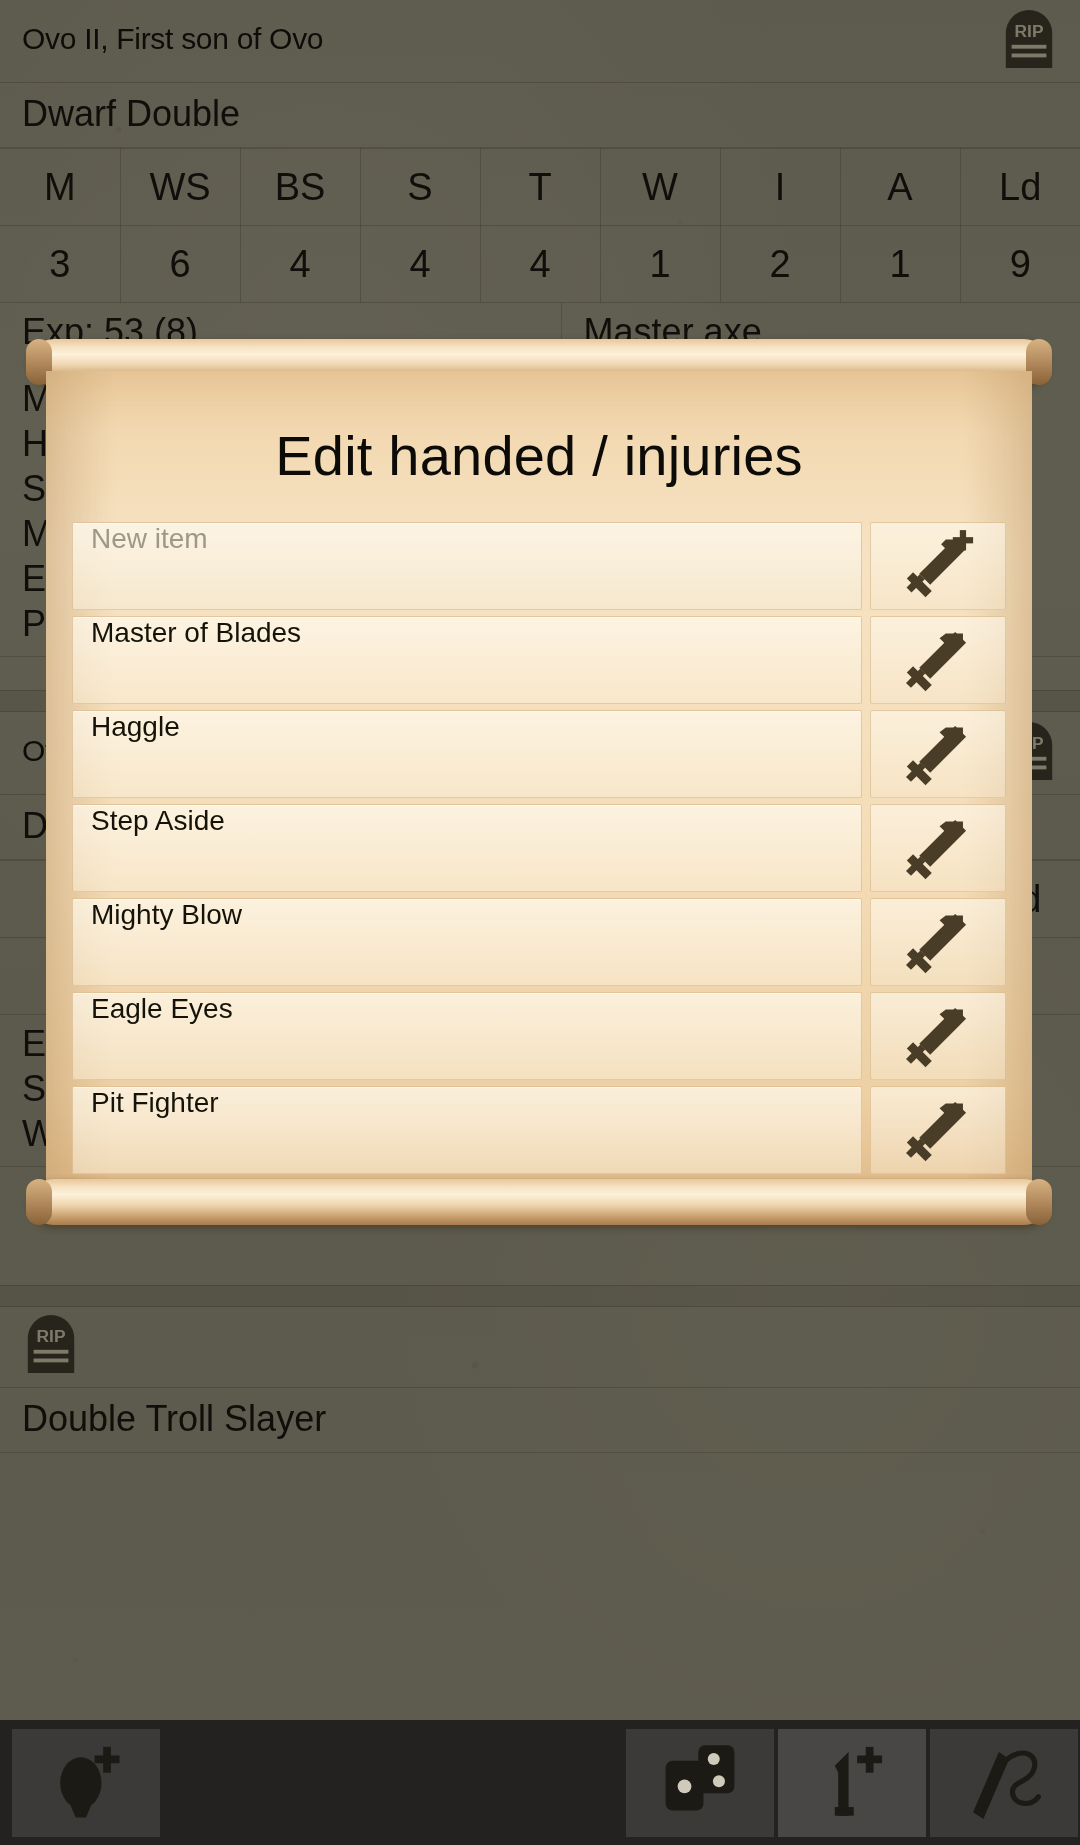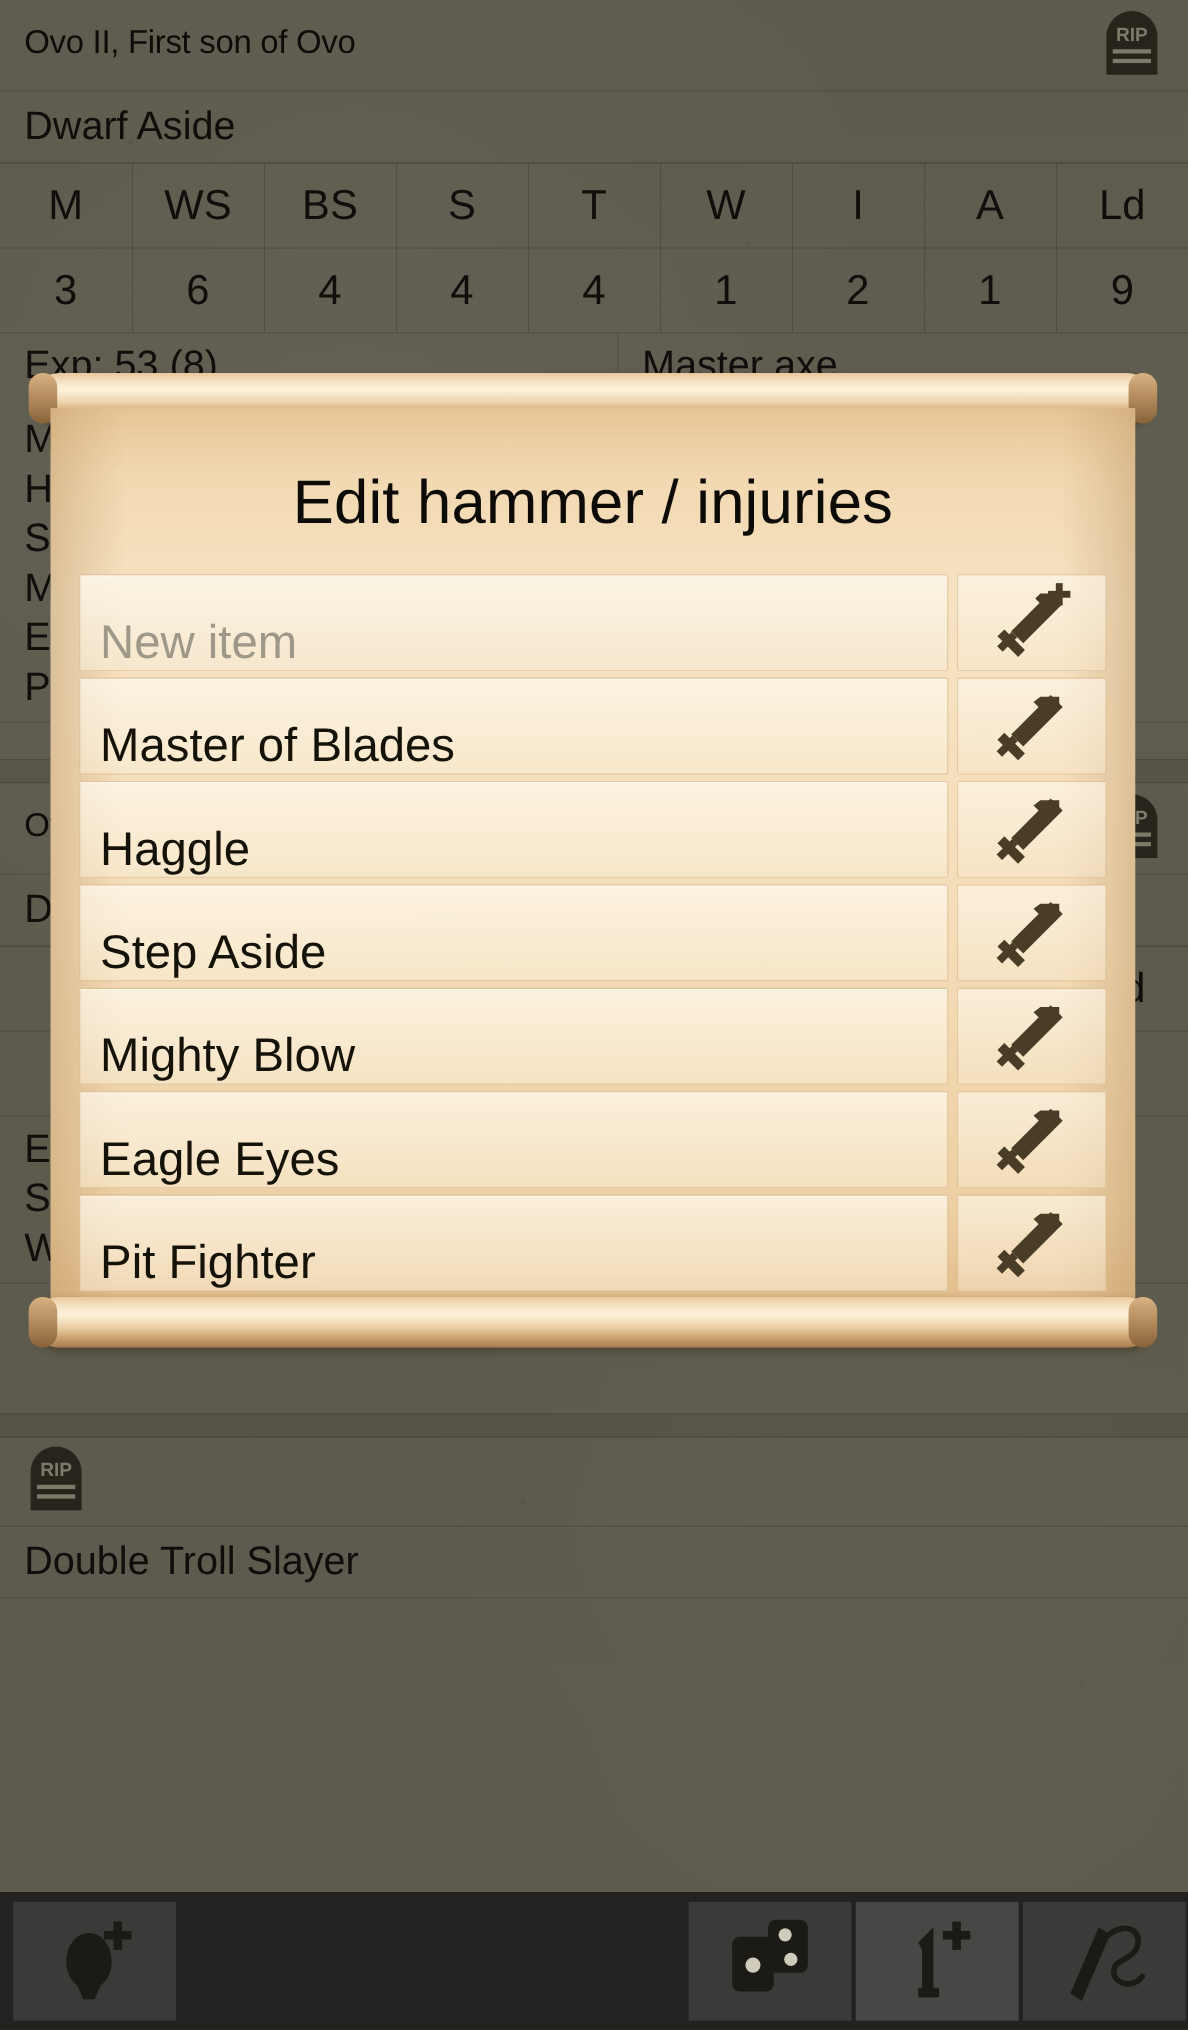--- a/index.html
+++ b/index.html
@@ -181,23 +181,23 @@
     align-items: stretch;
     margin-bottom: 6px;
     height: 88px;
   }
   .item-field {
     flex: 1 1 auto;
     background: linear-gradient(180deg, rgba(255,250,238,0.72), rgba(250,238,214,0.55));
     border: 1px solid rgba(205,170,120,0.55);
     border-radius: 2px;
     display: flex;
-    align-items: flex-end;
+    align-items: flex-start;
     padding: 0 18px;
-    font-size: 43px;
+    font-size: 28px;
     color: #151309;
     box-shadow: inset 0 1px 0 rgba(255,255,255,0.45);
   }
   .item-row.new .item-field {
     background: linear-gradient(180deg, rgba(252,246,232,0.88), rgba(246,234,210,0.70));
   }
   .item-row.new .item-field .placeholder { color: #9d9887; }
 
   .item-icon-cell {
     flex: 0 0 136px;
@@ -250,21 +250,21 @@
       <div class="warrior-card" style="top:0px;">
         <div class="wc-title-row">
           <div class="wc-name">Ovo II, First son of Ovo</div>
           <svg class="rip-icon" viewBox="0 0 60 64">
             <path d="M6 26a24 24 0 0 1 48 0v36H6z" fill="#3a3528"></path>
             <text x="30" y="30" font-family="Liberation Sans, sans-serif" font-size="18" font-weight="bold" fill="#b9b49c" text-anchor="middle">RIP</text>
             <rect x="12" y="38" width="36" height="4" fill="#b9b49c"></rect>
             <rect x="12" y="47" width="36" height="4" fill="#b9b49c"></rect>
           </svg>
         </div>
-        <div class="wc-type">Dwarf Aside</div>
+        <div class="wc-type">Dwarf Double</div>
 
         <table class="stat-table">
           <tbody>
               <tr>
             <td>M</td>
             <td>WS</td>
             <td>BS</td>
             <td>S</td>
             <td>T</td>
             <td>W</td>
@@ -378,21 +378,21 @@
 
   <div class="modal-wrap">
 
     <div class="scroll-rod top">
       <div class="rod-cap l"></div>
       <div class="rod-cap r"></div>
     </div>
 
     <div class="scroll-body">
 
-      <div class="dialog-title">Edit hammer / injuries</div>
+      <div class="dialog-title">Edit handed / injuries</div>
 
       <div class="item-list">
 
         <div class="item-row new">
           <div class="item-field">
             <span class="placeholder">New item</span>
           </div>
           <div class="item-icon-cell">
             <svg class="sword-svg" viewBox="0 0 100 100">
               <g fill="#4a3d28">

